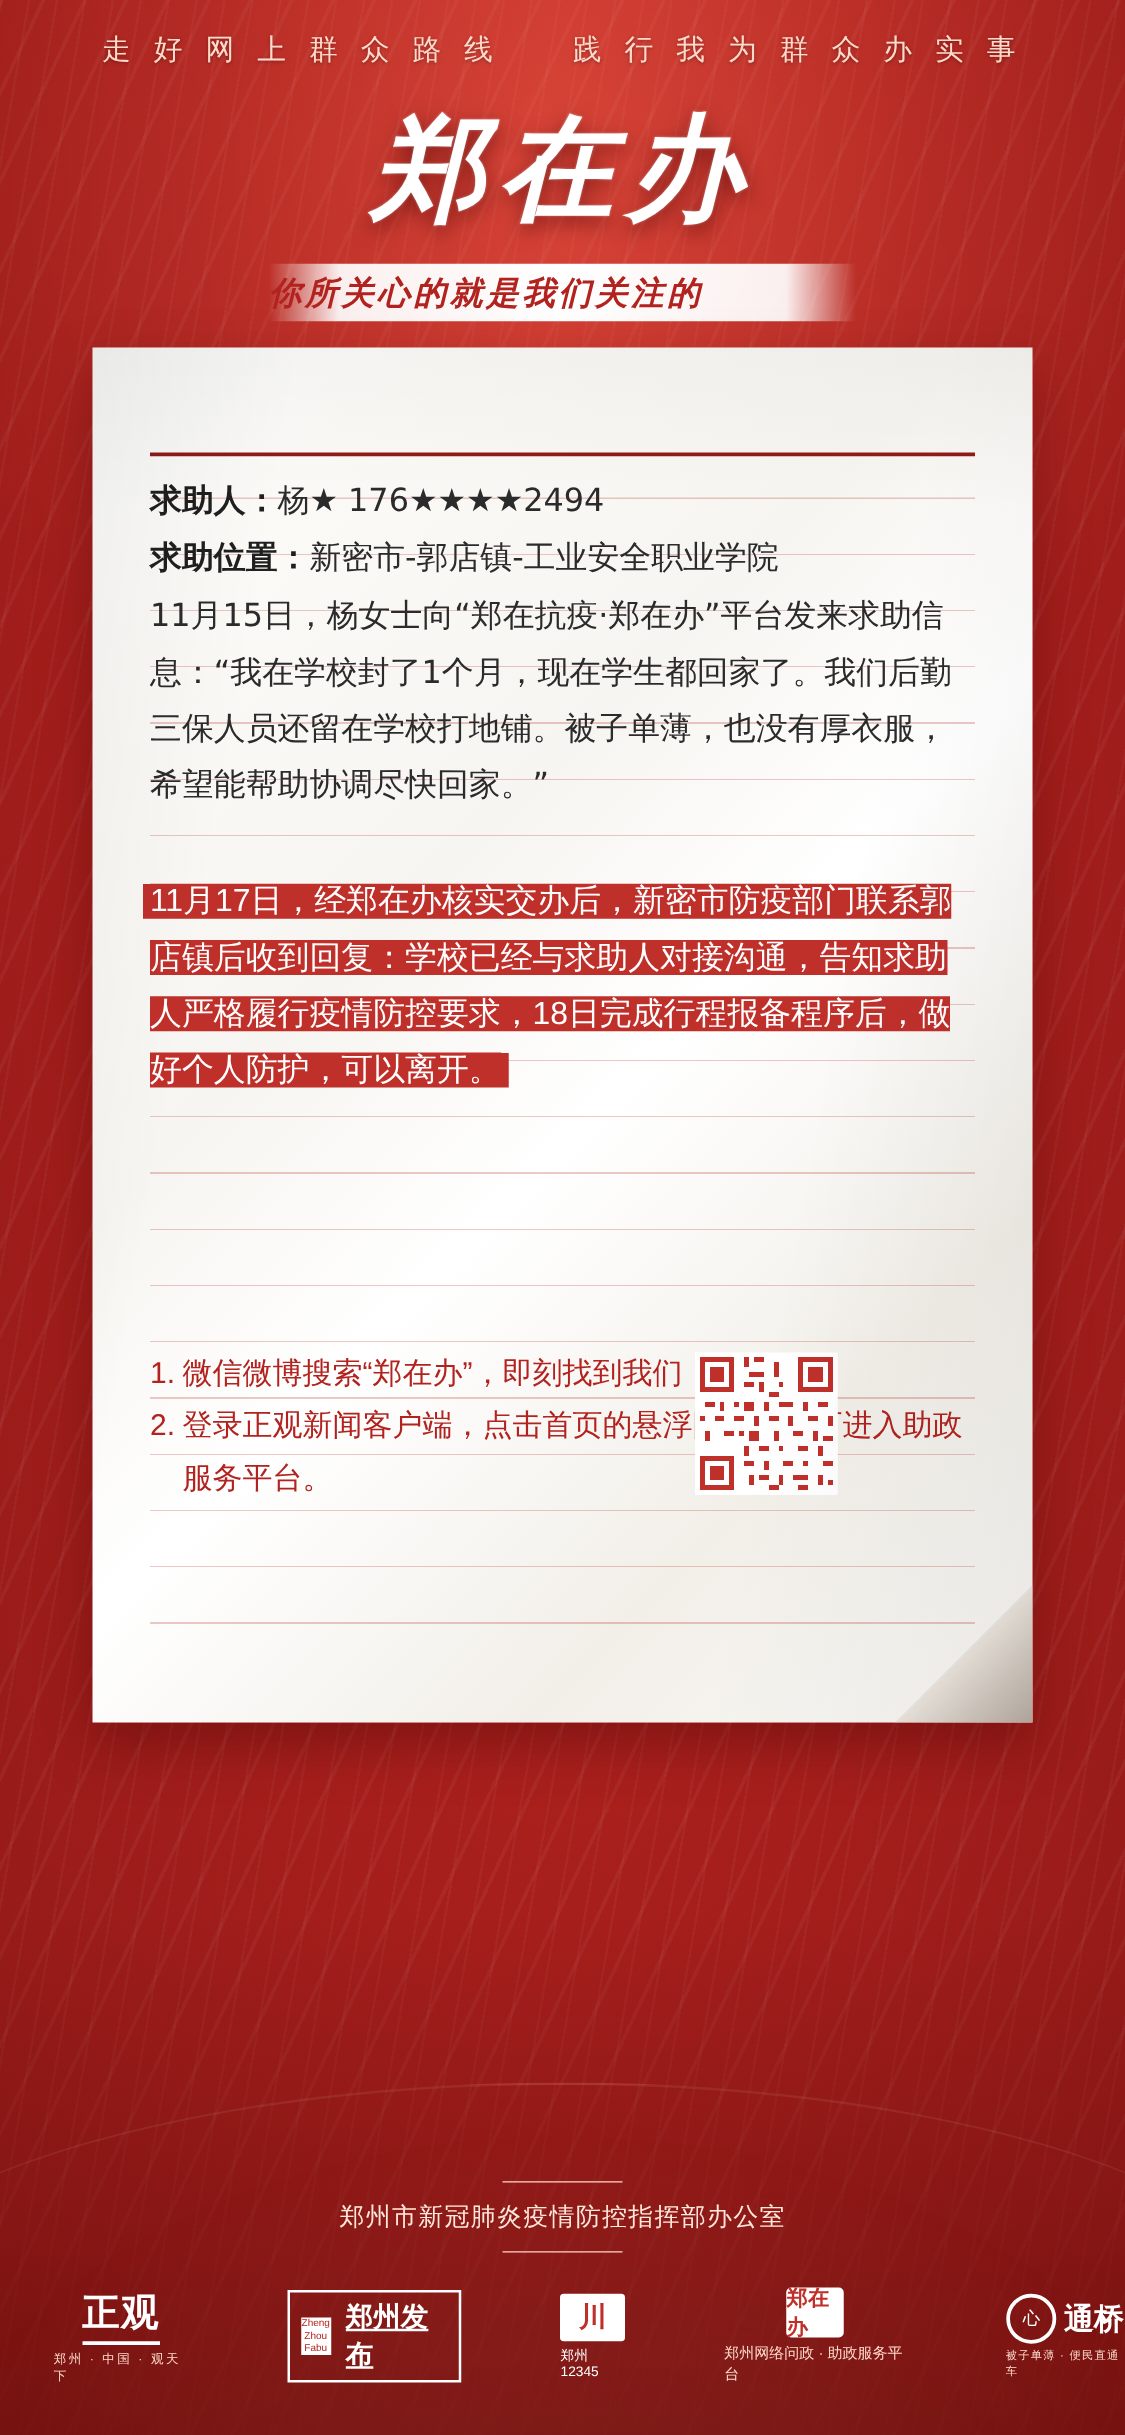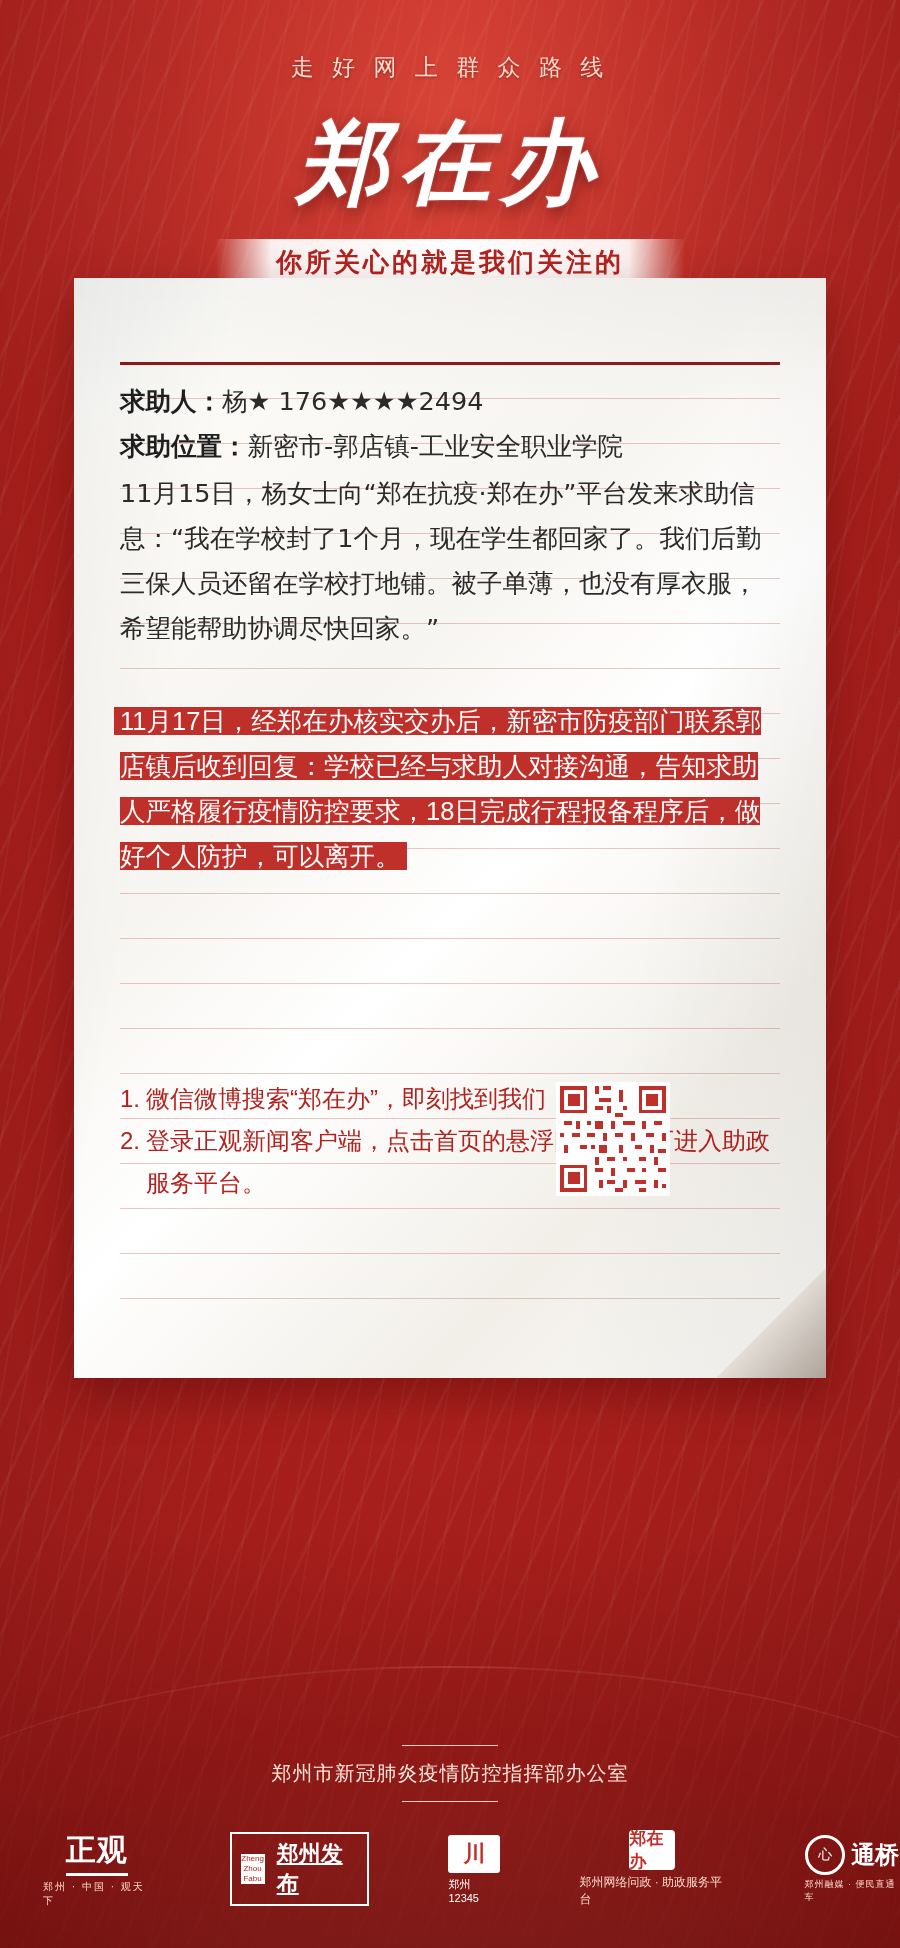--- a/index.html
+++ b/index.html
@@ -37,37 +37,37 @@
     width:1200px;height:420px;border-radius:50% 50% 0 0;
     border-top:2px solid rgba(255,255,255,0.07);
     background:radial-gradient(ellipse at 50% 100%, rgba(255,160,140,0.10) 0%, rgba(255,160,140,0) 65%);
     pointer-events:none;
   }
 
   
   .slogan{
     position:relative;
     display:flex;justify-content:center;align-items:center;gap:58px;
-    padding-top:52px;
+    padding-top:24px;
     color:#ffd9c9;letter-spacing:6px;font-size:23px;
     text-shadow:0 1px 3px rgba(0,0,0,.35);
   }
   .slogan span{white-space:nowrap;}
   .big-title{
     position:relative;text-align:center;margin-top:18px;
     font-size:92px;font-weight:bold;color:#ffffff;
     letter-spacing:10px;
     font-family:"DejaVu Sans","Liberation Sans",sans-serif;
     text-shadow:0 6px 16px rgba(70,0,0,.55), 0 0 2px rgba(255,255,255,.6);
     font-style:italic;
   }
   .sub-banner{
     position:relative;margin:14px auto 0;width:470px;height:46px;
     background:linear-gradient(to right, rgba(255,255,255,0) 0%, rgba(255,255,255,0.92) 12%, #ffffff 50%, rgba(255,255,255,0.92) 88%, rgba(255,255,255,0) 100%);
-    display:flex;align-items:center;justify-content:center;
+    display:flex;align-items:center;justify-content:flex-start;font-style:italic;
   }
   .sub-banner span{
     color:#b2231f;font-size:26px;font-weight:bold;letter-spacing:3px;
   }
 
   
   .paper-wrap{
     position:absolute;left:74px;top:278px;width:752px;height:1100px;
   }
   .paper{
@@ -181,20 +181,21 @@
 </style>
 </head>
 <body>
 
 <div class="poster">
   <div class="bg-diag"></div>
   <div class="bg-glow"></div>
 
   <div class="slogan">
     <span>走 好 网 上 群 众 路 线</span>
+    <span>践 行 我 为 群 众 办 实 事</span>
   </div>
   <div class="big-title">郑在办</div>
   <div class="sub-banner">
     <span>你所关心的就是我们关注的</span>
   </div>
 
   <div class="paper-wrap">
     <div class="paper">
       <div class="lines"></div>
       <div class="content">
@@ -333,18 +334,18 @@
       <div class="logo logo-zzb">
         <div class="badge">郑在办</div>
         <div class="cap">郑州网络问政 · 助政服务平台</div>
       </div>
 
       <div class="logo logo-tongqiao">
         <div class="row">
           <span class="ring">心</span>
           <span class="nm">通桥</span>
         </div>
-        <div class="cap">郑州融媒 · 便民直通车</div>
+        <div class="cap">被子单薄 · 便民直通车</div>
       </div>
 
     </div>
   </div>
 </div>
 
 </body></html>

